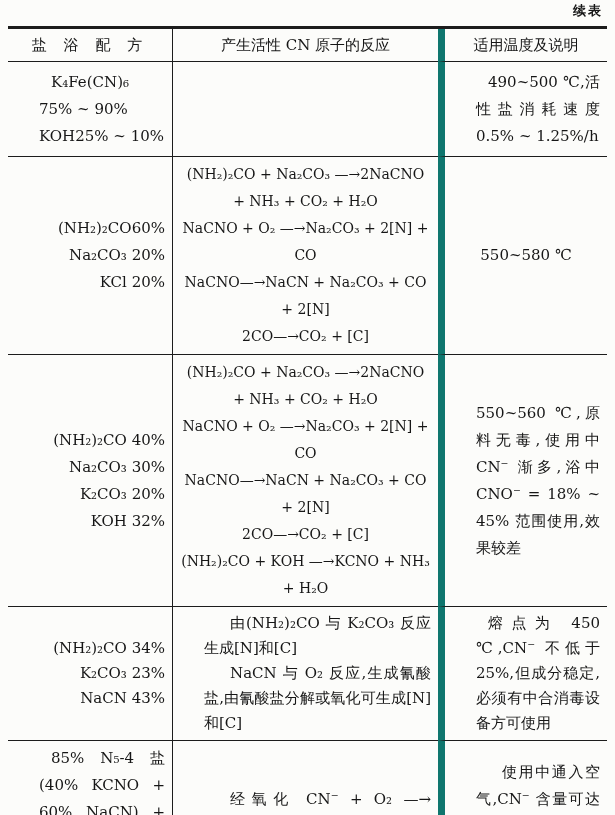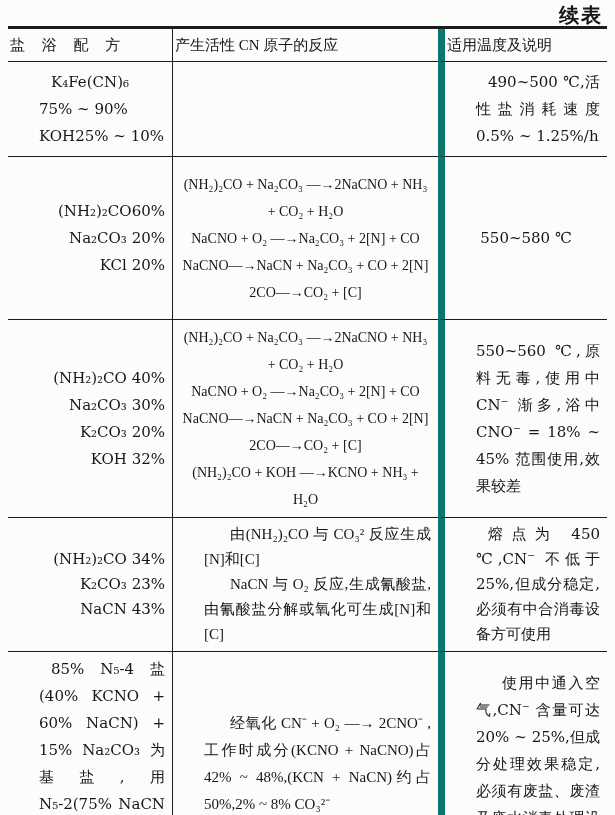--- a/index.html
+++ b/index.html
@@ -9,21 +9,21 @@
     background:#fcfcfa;
     color:#161616;
     font-family:"DejaVu Serif","Liberation Serif",serif;
     font-size:15px;
     overflow:hidden;
   }
   .continued-label {
     position:absolute;
     top:2px; right:12px;
     font-weight:bold;
-    font-size:20px;
+    font-size:13px;
     letter-spacing:2px;
   }
   .tbl {
     position:absolute;
     left:8px; top:26px;
     width:599px;
     display:table;
     table-layout:fixed;
     border-collapse:separate;
     border-spacing:0;
@@ -33,24 +33,24 @@
   .trow { display:table-row; }
   .cell {
     display:table-cell;
     vertical-align:middle;
     padding:4px 7px;
     border-bottom:1px solid #1c1c1c;
     line-height:27px;
   }
   .trow.last .cell { border-bottom:none; }
   .c1 { width:164px; }
-  .c2 { width:266px; border-left:1px solid #1c1c1c;font-family:Liberation Serif, serif; }
+  .c2 { width:266px; border-left:1px solid #1c1c1c; }
   .c3 { width:169px; border-left:7px solid #0f766e; }
 
-  .hrow .cell { height:33px; line-height:20px; text-align:left; vertical-align:middle; padding:5px 2px; }
+  .hrow .cell { height:33px; line-height:20px; text-align:center; vertical-align:middle; padding:5px 2px; }
   .hrow .c1 { letter-spacing:6px; }
 
   .rh1 { height:95px; }
   .rh2 { height:163px; }
   .rh3 { height:197px; }
   .rh4 { height:126px; }
   .rh4 .cell { line-height:25px; }
   .rh5 { height:160px; }
 
   .line { text-align:right; white-space:nowrap; }
@@ -120,21 +120,21 @@
     </div>
   </div>
 
   <div class="trow rh4">
     <div class="cell c1">
       <div class="line">(NH₂)₂CO 34%</div>
       <div class="line">K₂CO₃ 23%</div>
       <div class="line">NaCN 43%</div>
     </div>
     <div class="cell c2">
-      <div class="para ind2">由(NH₂)₂CO 与 CO₃² 反应生成[N]和[C]</div>
+      <div class="para ind2">由(NH₂)₂CO 与 K₂CO₃ 反应生成[N]和[C]</div>
       <div class="para ind2">NaCN 与 O₂ 反应,生成氰酸盐,由氰酸盐分解或氧化可生成[N]和[C]</div>
     </div>
     <div class="cell c3">
       <div class="para ind1">熔点为 450 ℃,CN⁻ 不低于 25%,但成分稳定,必须有中合消毒设备方可使用</div>
     </div>
   </div>
 
   <div class="trow rh5 last">
     <div class="cell c1">
       <div class="para ind1">85% N₅-4 盐(40% KCNO + 60% NaCN) + 15% Na₂CO₃ 为基盐,用 N₅-2(75% NaCN + 25% KCN)为再生盐</div>

